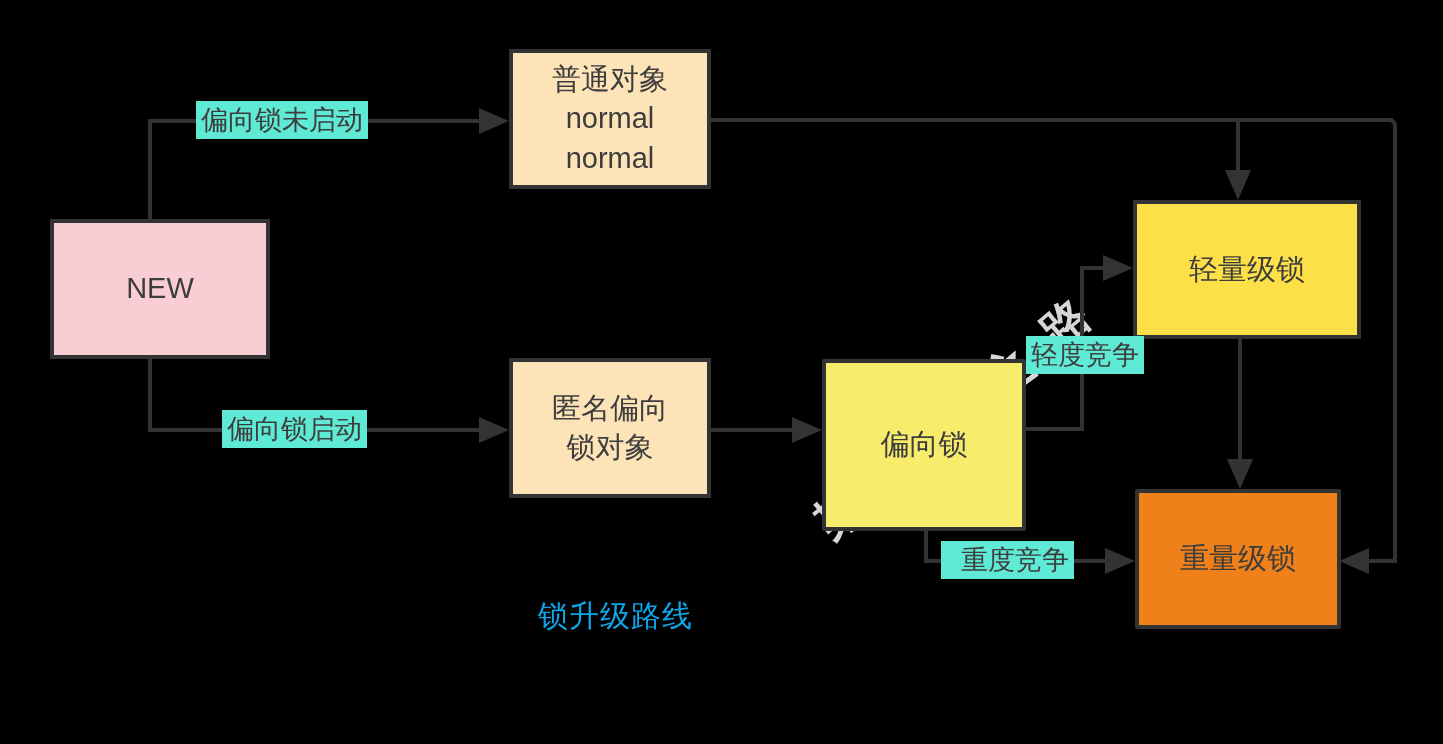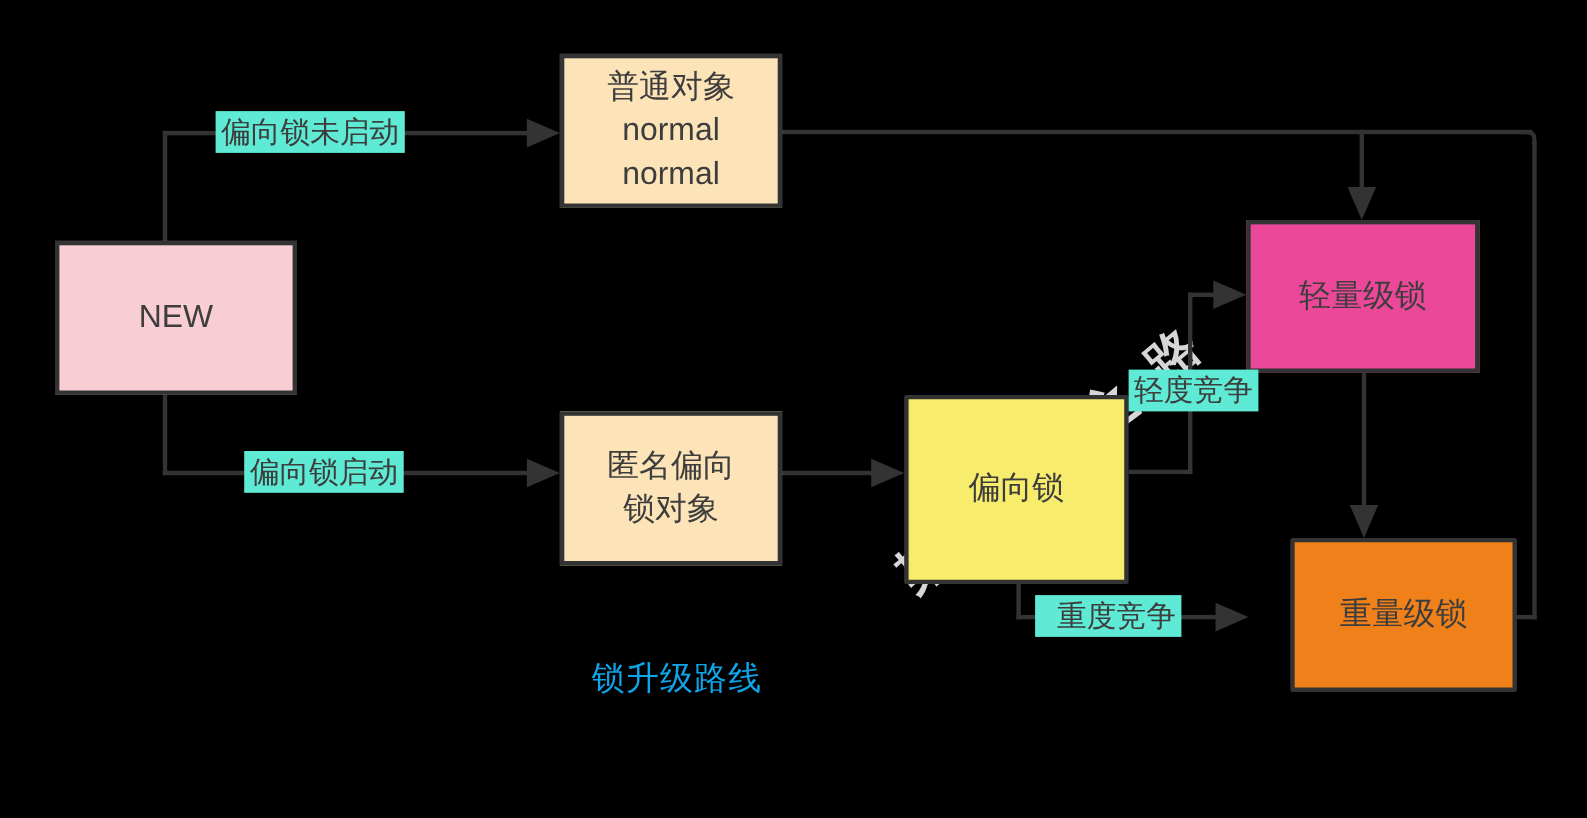--- a/index.html
+++ b/index.html
@@ -37,24 +37,24 @@
   .node{
     position:absolute;z-index:3;
     border:4px solid #333;
     box-sizing:border-box;
     display:flex;flex-direction:column;align-items:center;justify-content:center;
     color:#3d3d3d;font-size:29px;line-height:1.35;text-align:center;
   }
   .r10{border-radius:0;}
   .node-new   {left:50px;  top:219px; width:220px; height:140px; background:#f9cdd4;}
   .node-normal{left:509px; top:49px;  width:202px; height:140px; background:#fce4b8;}
-  .node-anon  {left:509px; top:358px; width:202px; height:140px; background:#fce4b8;margin-top:16px;}
+  .node-anon  {left:509px; top:358px; width:202px; height:140px; background:#fce4b8;}
   .node-biased{left:822px; top:359px; width:204px; height:172px; background:#f8ec6d;border-radius:2px;}
-  .node-light {left:1133px;top:200px; width:212px; height:139px; background:#ec4899;}
-  .node-heavy {left:1135px;top:489px; width:206px; height:140px; background:#f08019;border-radius:2px;margin-left:38px;}
+  .node-light {left:1133px;top:200px; width:228px; height:139px; background:#fde047;}
+  .node-heavy {left:1135px;top:489px; width:206px; height:140px; background:#f08019;border-radius:2px;}
 
   
   .edge-label{
     position:absolute;z-index:4;
     background:#5eead4;color:#3d3d3d;
     font-size:27px;line-height:1.2;
     padding:3px 5px;white-space:nowrap;
   }
   .lbl-no-bias {left:196px; top:101px;}
   .lbl-bias-on {left:222px; top:410px;}

